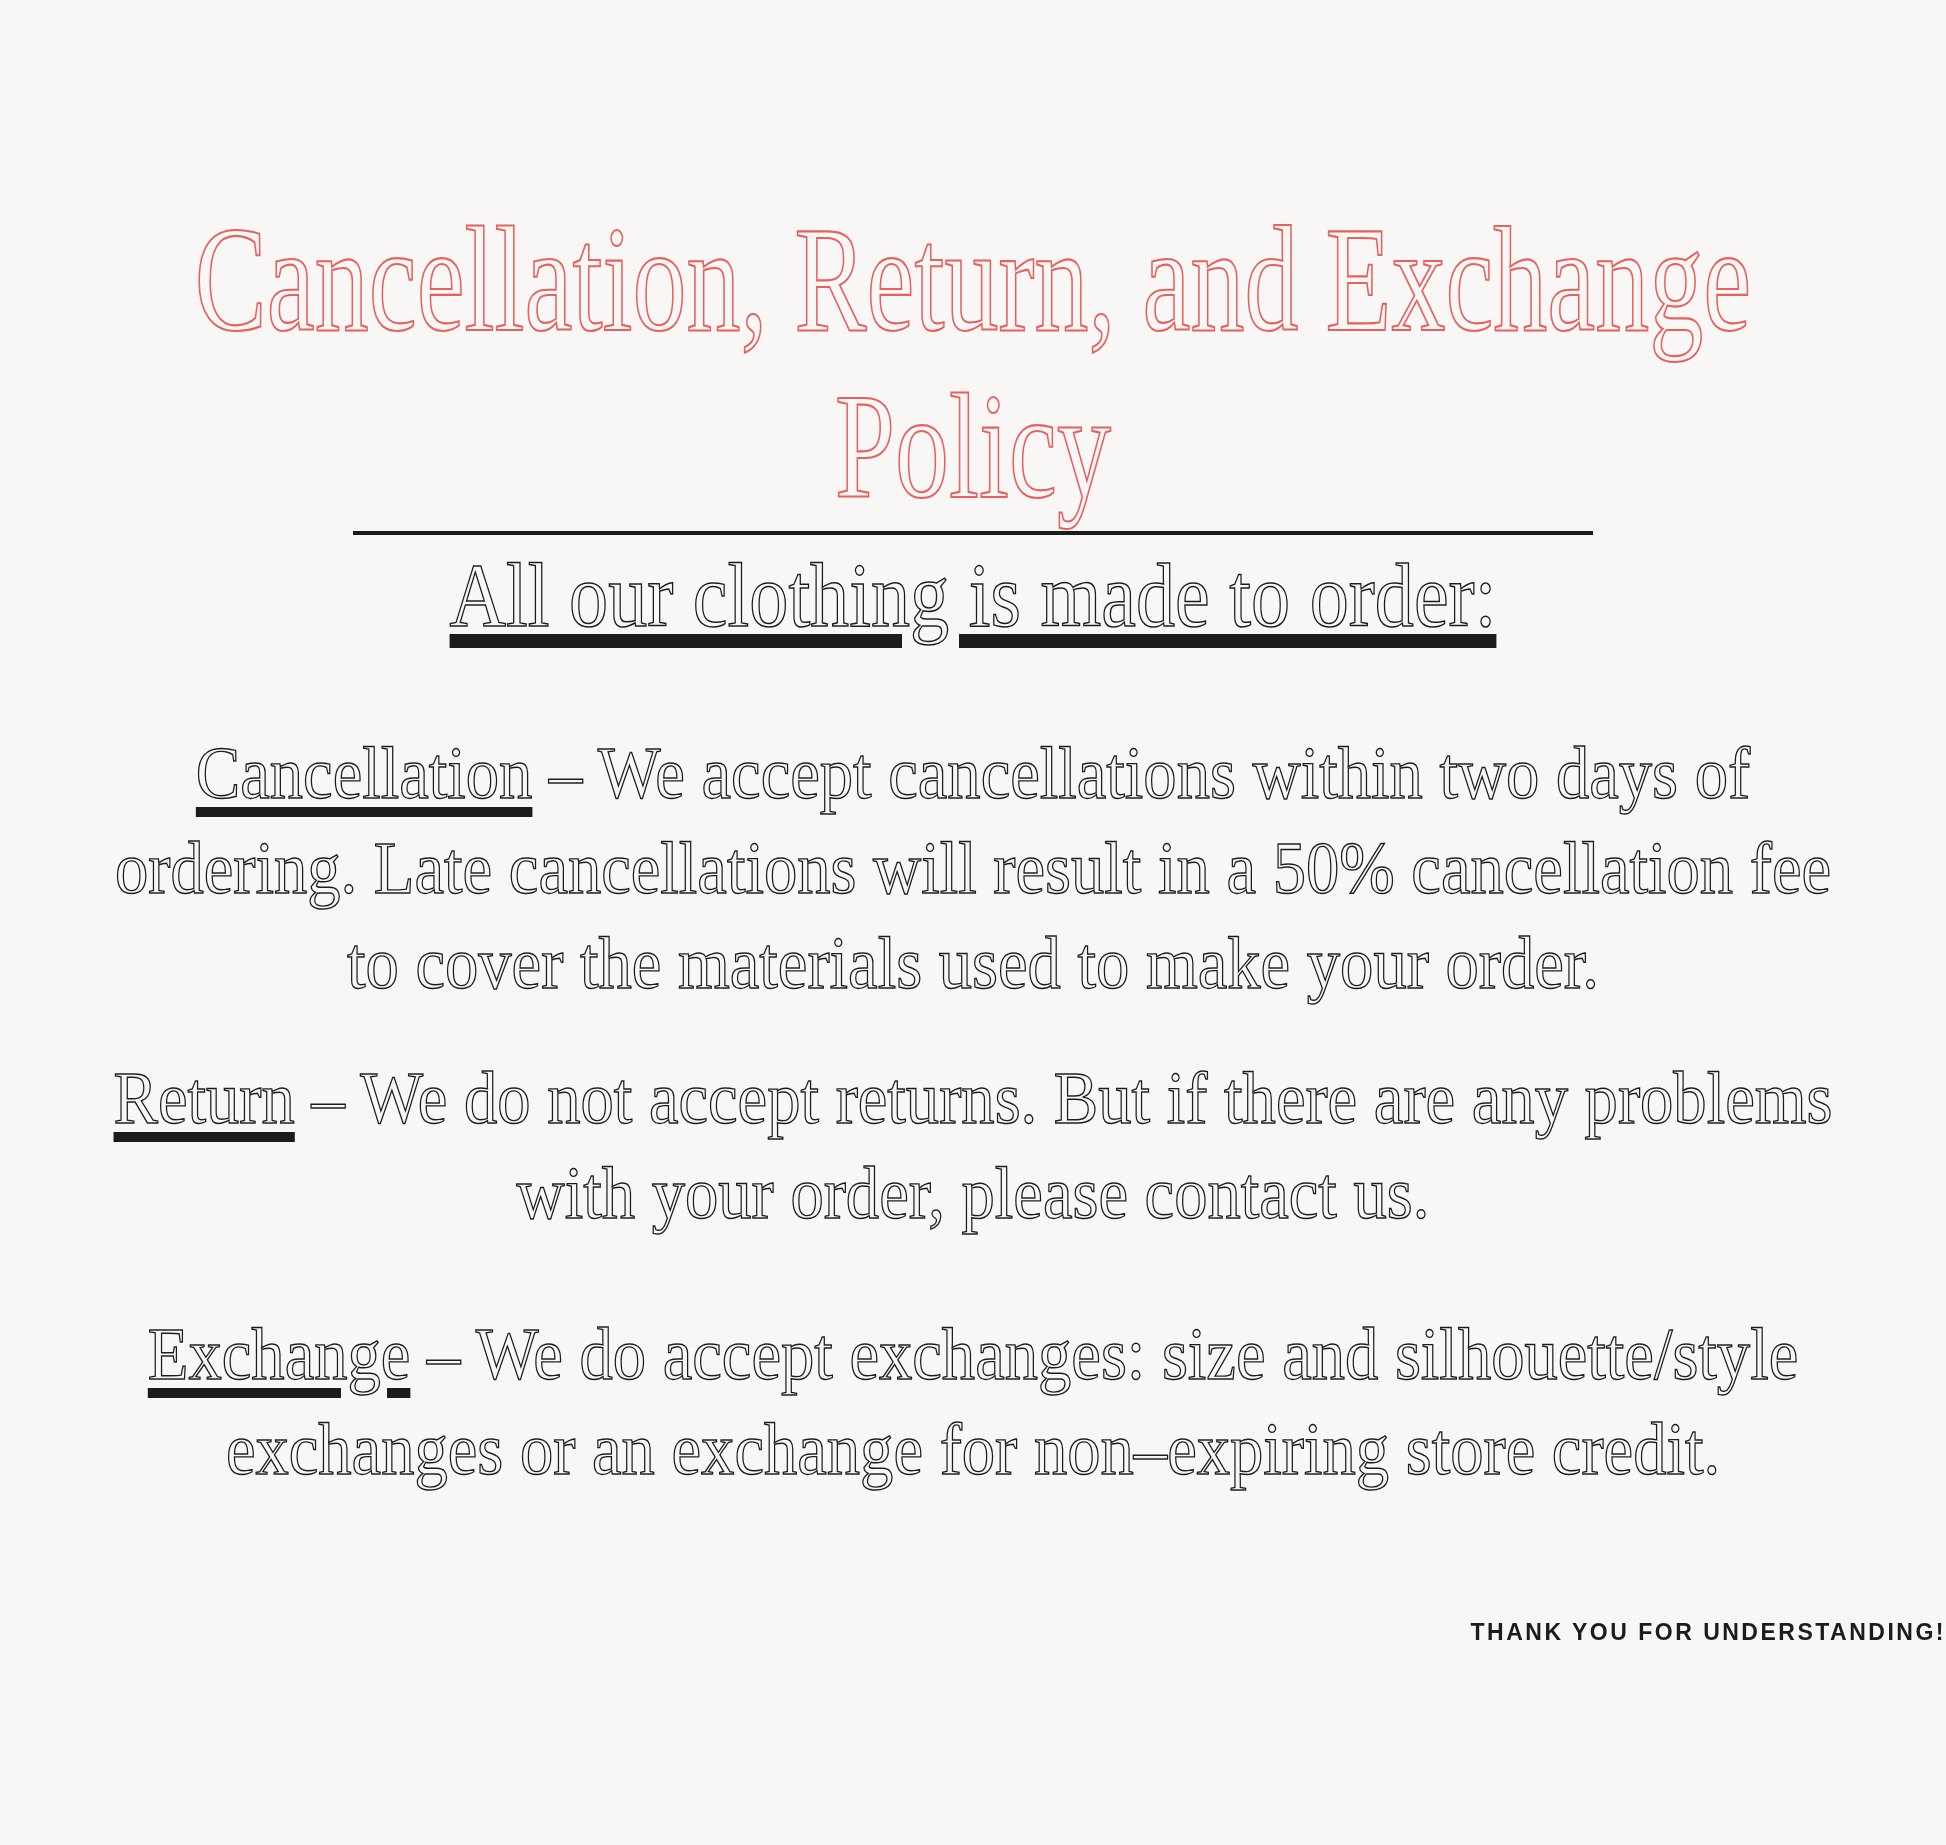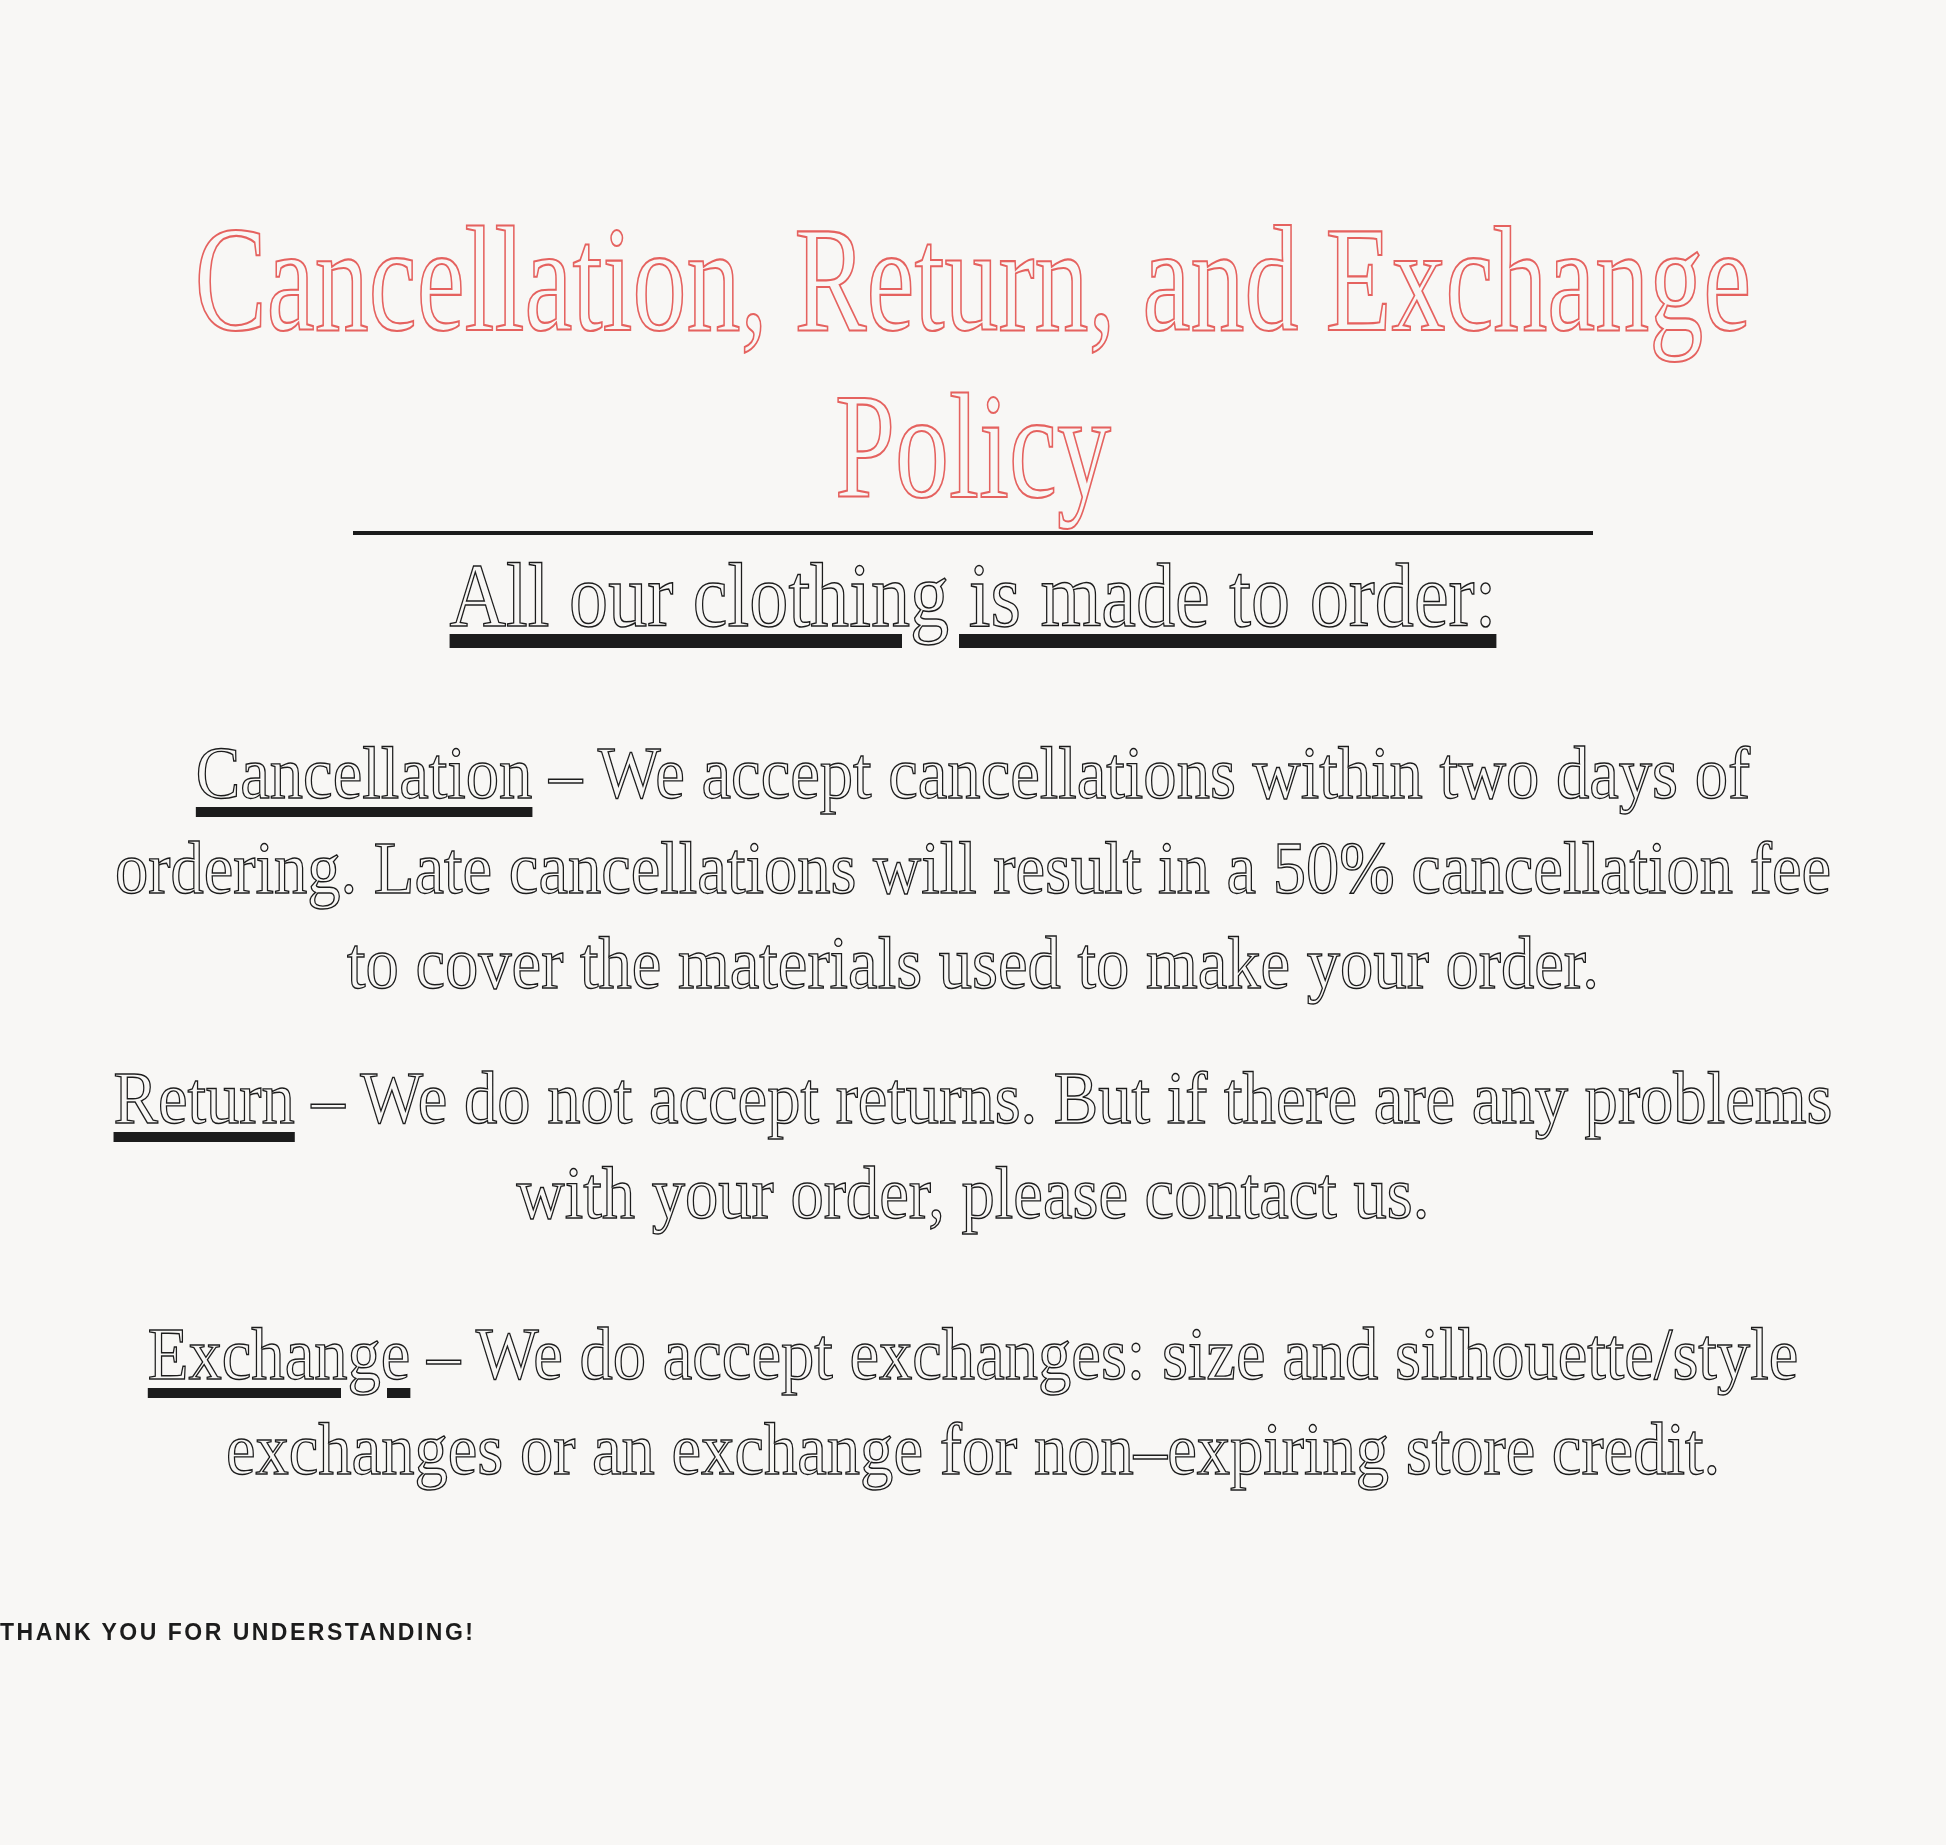--- a/index.html
+++ b/index.html
@@ -54,21 +54,21 @@
     text-decoration-color: var(--ink, #1c1c1c);
     text-decoration-thickness: 10px;
     text-underline-offset: 9px;
   }
   .para-cancellation { top: 726px; }
   .para-return       { top: 1051px; }
   .para-exchange     { top: 1307px; }
 
   .footer {
     position: absolute; top: 1616px; left: 0; width: 1946px;
-    text-align: left;
+    text-align: right;
     font-family: "Liberation Sans", sans-serif;
     font-size: 23px; line-height: 32px; letter-spacing: 2.5px; font-weight: 700;
     color: var(--ink, #1c1c1c);
   }
 </style>
 </head>
 <body>
 
 <div class="stage">
 

